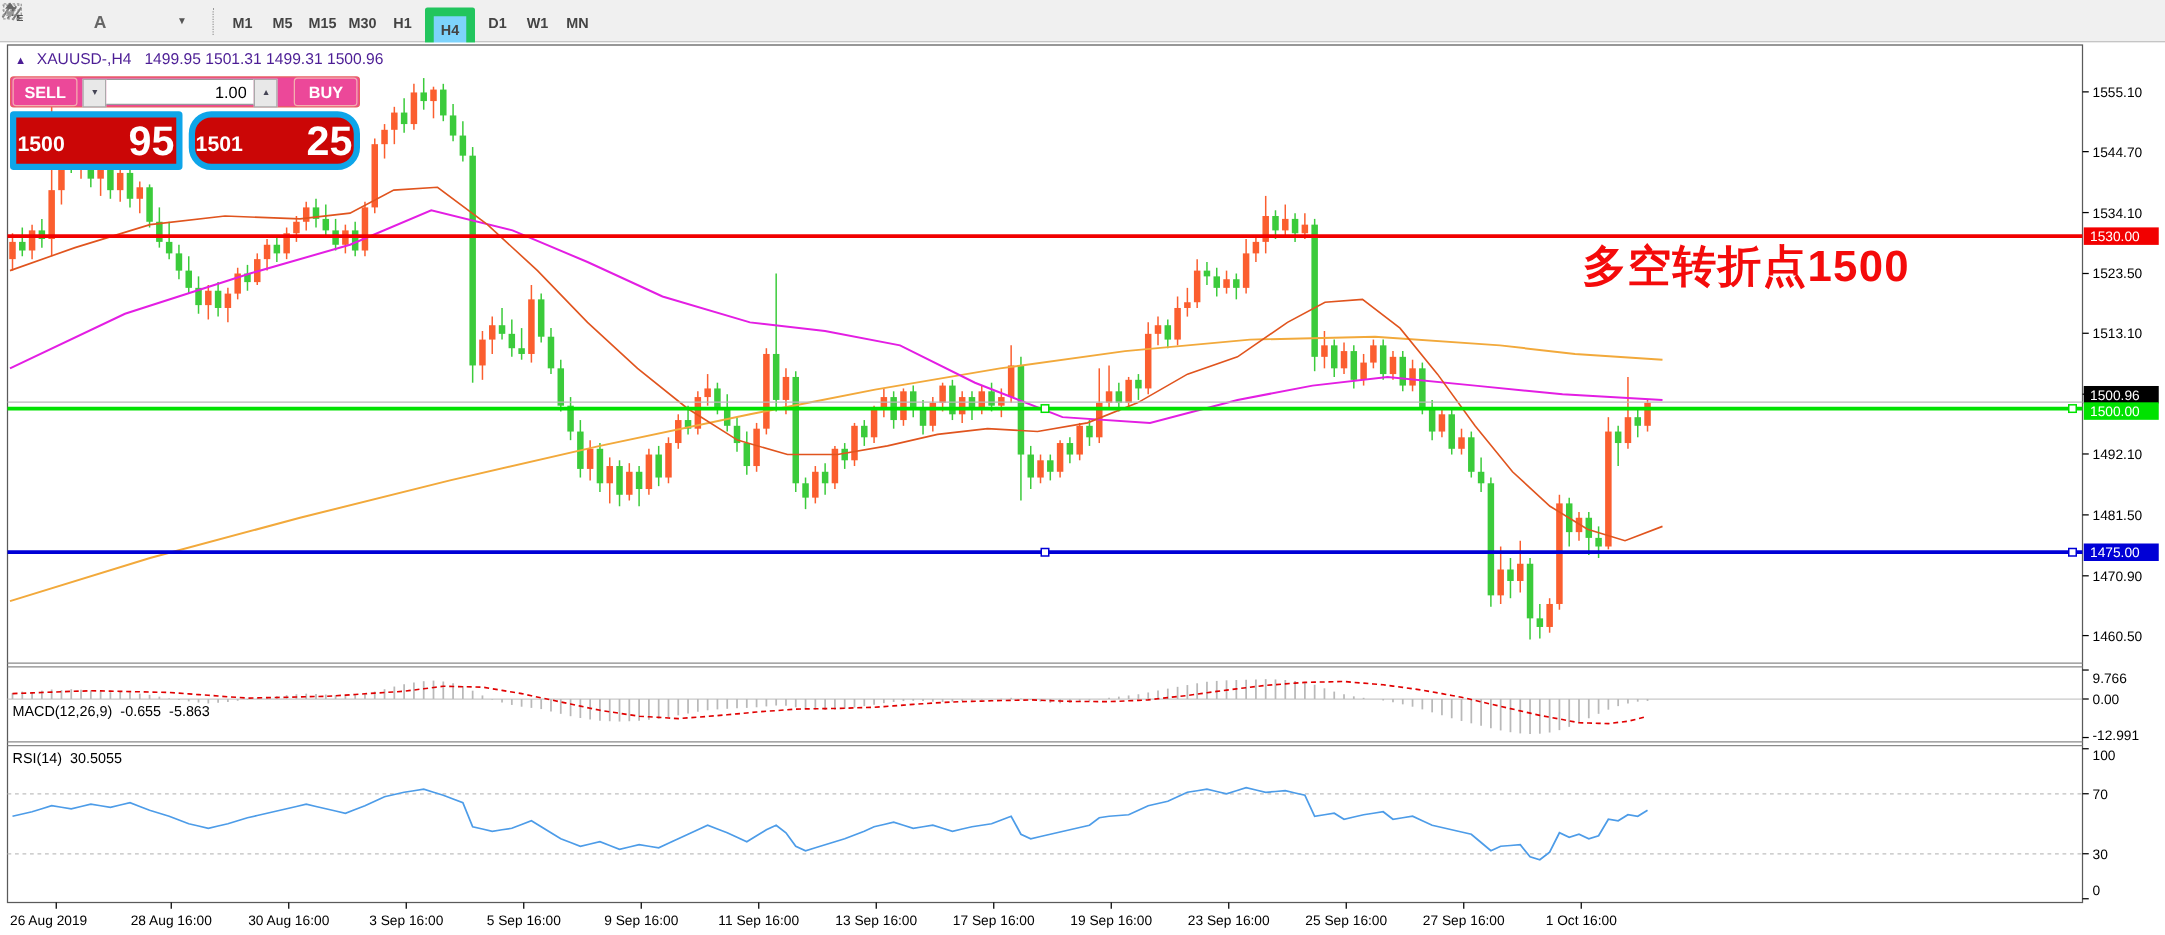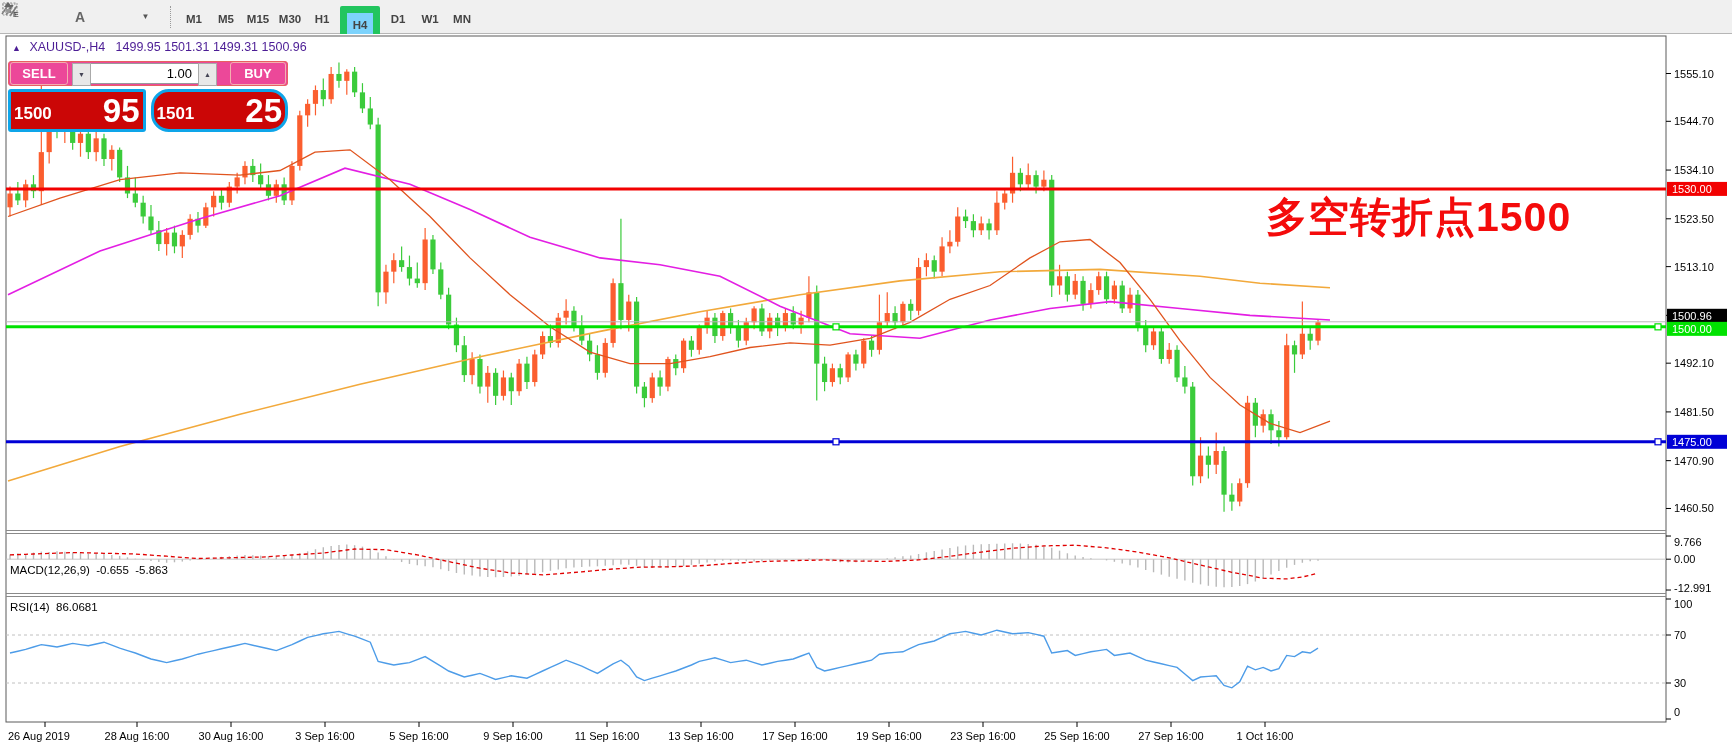--- a/index.html
+++ b/index.html
@@ -24,31 +24,31 @@
   .prow{display:flex;height:23px;background:#ec4899;border:1px solid #e86060;border-radius:3px;
         align-items:center;}
   .pbtn{color:#fff;font-weight:bold;font-size:13px;text-align:center;line-height:21px;
         height:21px;border:1px solid #f3b0b0;border-radius:3px;cursor:pointer;}
   .sellb{width:60px;margin-left:1px;}
   .buyb{width:58px;margin:0 1px 0 13px;}
   .vol{display:flex;height:21px;margin-left:4px;}
   .stepbtn{width:17px;height:21px;background:#e8e8e8;border:1px solid #aaa;display:flex;
            align-items:center;justify-content:center;font-size:7px;color:#445;cursor:pointer;}
   .volin{width:96px;height:19px;border:1px solid #999;border-left:none;border-right:none;
-         font-size:13px;text-align:right;padding:0 6px 0 5px;font-family:inherit;}
+         font-size:13px;text-align:right;padding:0 6px 0 16px;font-family:inherit;}
   .boxes{display:flex;margin-top:3px;}
-  .pricebox{width:135px;height:37px;background:#cb0606;border:3px solid #0ea5e9;border-radius:3px;
+  .pricebox{width:135px;height:37px;background:#cb0606;border:5px solid #0ea5e9;border-radius:3px;
             color:#fff;display:flex;align-items:flex-end;justify-content:center;cursor:pointer;}
   .pricebox+.pricebox{margin-left:5px;border-radius:18px;}
   .psm{font-size:17px;font-weight:bold;line-height:30px;margin-right:3px;}
   .pbig{font-size:33px;font-weight:bold;line-height:36px;margin-left:48px;}
   
   .ind-label{position:absolute;font-size:11.5px;color:#000;z-index:4;}
   
-  .annotation{position:absolute;left:1266px;top:190px;font-size:41px;font-weight:bold;
+  .annotation{position:absolute;left:1266px;top:190px;font-size:35px;font-weight:bold;
               letter-spacing:1px;z-index:4;white-space:nowrap;}
   svg{position:absolute;left:0;top:0;z-index:1;}
 </style>
 </head>
 <body>
 
 <div class="toolbar">
   <div class="tbtn icon">
     <svg width="20" height="18" viewBox="0 0 20 18">
       <path d="M2 14 L9 4 M6 15 L13 5 M10 16 L17 6" stroke="#777" stroke-width="1.6" fill="none"></path>
@@ -745,16 +745,16 @@
   </div>
 </div>
 
 <div class="ind-label" style="left:10px;top:564px;">
   <span>MACD(12,26,9)</span>&nbsp;
   <span>-0.655</span>&nbsp;
   <span>-5.863</span>
 </div>
 <div class="ind-label" style="left:10px;top:601px;">
   <span>RSI(14)</span>&nbsp;
-  <span>86.0681</span>
+  <span>30.5055</span>
 </div>
 
 <div class="annotation" style="color: rgb(244, 11, 11);">多空转折点1500</div>
 
 </body></html>

